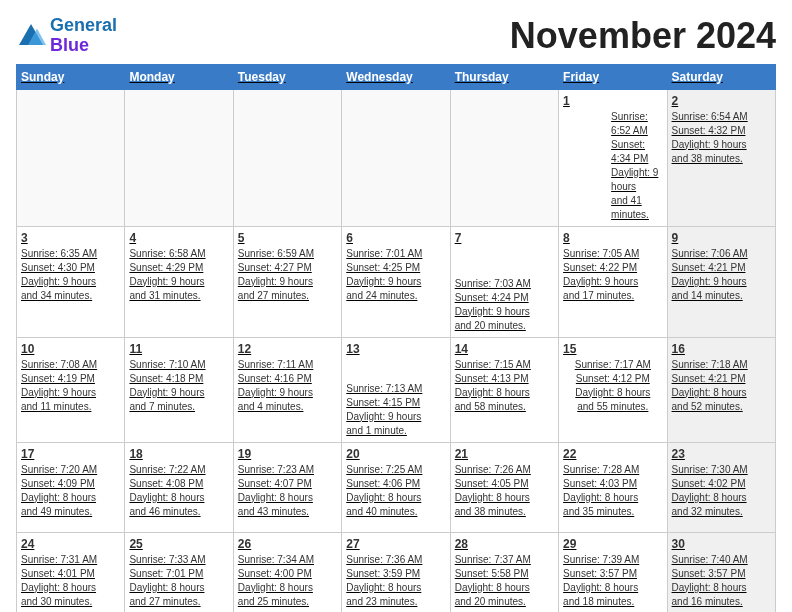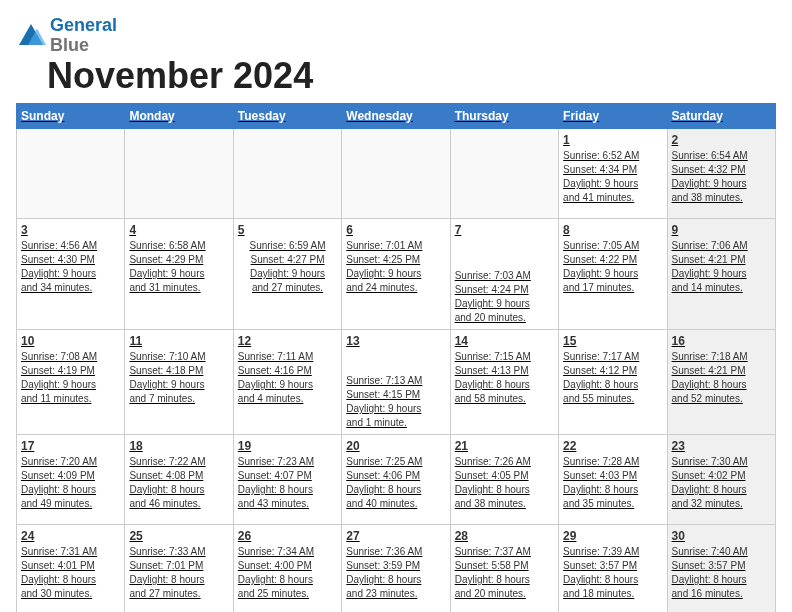--- a/index.html
+++ b/index.html
@@ -8,21 +8,20 @@
       background: #fff;
       width: 792px;
       min-height: 612px;
       padding: 16px;
     }
     .header {
       display: flex;
       justify-content: space-between;
       align-items: flex-start;
       margin-bottom: 8px;
-      flex-direction: column;
     }
     .logo {
       display: flex;
       align-items: center;
       gap: 4px;
     }
     .logo-text {
       font-size: 18px;
       font-weight: bold;
       color: #333;
@@ -86,21 +85,21 @@
 <body>
 
 <div class="header">
   <div class="logo">
     <svg class="logo-icon" viewBox="0 0 40 40">
       <polygon points="20,4 36,32 4,32" fill="#1a6faf"></polygon>
       <polygon points="28,10 40,32 16,32" fill="#4aa8e8" opacity="0.7"></polygon>
     </svg>
     <div class="logo-text">
       <div><span>General</span></div>
-      <div><span style="color:#737373">Blue</span></div>
+      <div><span style="color:#6d28d9">Blue</span></div>
     </div>
   </div>
   <div class="title-block">
     <div class="month-title">November 2024</div>
   </div>
 </div>
 
 <table>
   <thead>
     <tr>
@@ -115,51 +114,51 @@
   </thead>
   <tbody id="calendar-body">
   <tr>
         <td class="empty"></td>
         <td class="empty"></td>
         <td class="empty"></td>
         <td class="empty"></td>
         <td class="empty"></td>
         <td>
           <span class="day-num">1</span>
-          <div class="cell-text" style="white-space: pre-line;">Sunrise: 6:52 AM
+          <div class="cell-text" style="white-space: pre-line; margin-left: 48px;">Sunrise: 6:52 AM
 Sunset: 4:34 PM
 Daylight: 9 hours
 and 41 minutes.</div>
         </td>
         <td class="shaded">
           <span class="day-num">2</span>
           <div class="cell-text" style="white-space: pre-line;">Sunrise: 6:54 AM
 Sunset: 4:32 PM
 Daylight: 9 hours
 and 38 minutes.</div>
         </td>
       </tr>
       <tr>
         <td>
           <span class="day-num">3</span>
-          <div class="cell-text" style="white-space: pre-line;">Sunrise: 4:56 AM
+          <div class="cell-text" style="white-space: pre-line;">Sunrise: 6:35 AM
 Sunset: 4:30 PM
 Daylight: 9 hours
 and 34 minutes.</div>
         </td>
         <td>
           <span class="day-num">4</span>
           <div class="cell-text" style="white-space: pre-line;">Sunrise: 6:58 AM
 Sunset: 4:29 PM
 Daylight: 9 hours
 and 31 minutes.</div>
         </td>
         <td>
           <span class="day-num">5</span>
-          <div class="cell-text" style="white-space: pre-line; text-align: center;">Sunrise: 6:59 AM
+          <div class="cell-text" style="white-space: pre-line;">Sunrise: 6:59 AM
 Sunset: 4:27 PM
 Daylight: 9 hours
 and 27 minutes.</div>
         </td>
         <td>
           <span class="day-num">6</span>
           <div class="cell-text" style="white-space: pre-line;">Sunrise: 7:01 AM
 Sunset: 4:25 PM
 Daylight: 9 hours
 and 24 minutes.</div>
@@ -217,21 +216,21 @@
         </td>
         <td>
           <span class="day-num">14</span>
           <div class="cell-text" style="white-space: pre-line;">Sunrise: 7:15 AM
 Sunset: 4:13 PM
 Daylight: 8 hours
 and 58 minutes.</div>
         </td>
         <td>
           <span class="day-num">15</span>
-          <div class="cell-text" style="white-space: pre-line;">Sunrise: 7:17 AM
+          <div class="cell-text" style="white-space: pre-line; text-align: center;">Sunrise: 7:17 AM
 Sunset: 4:12 PM
 Daylight: 8 hours
 and 55 minutes.</div>
         </td>
         <td class="shaded">
           <span class="day-num">16</span>
           <div class="cell-text" style="white-space: pre-line;">Sunrise: 7:18 AM
 Sunset: 4:21 PM
 Daylight: 8 hours
 and 52 minutes.</div>

